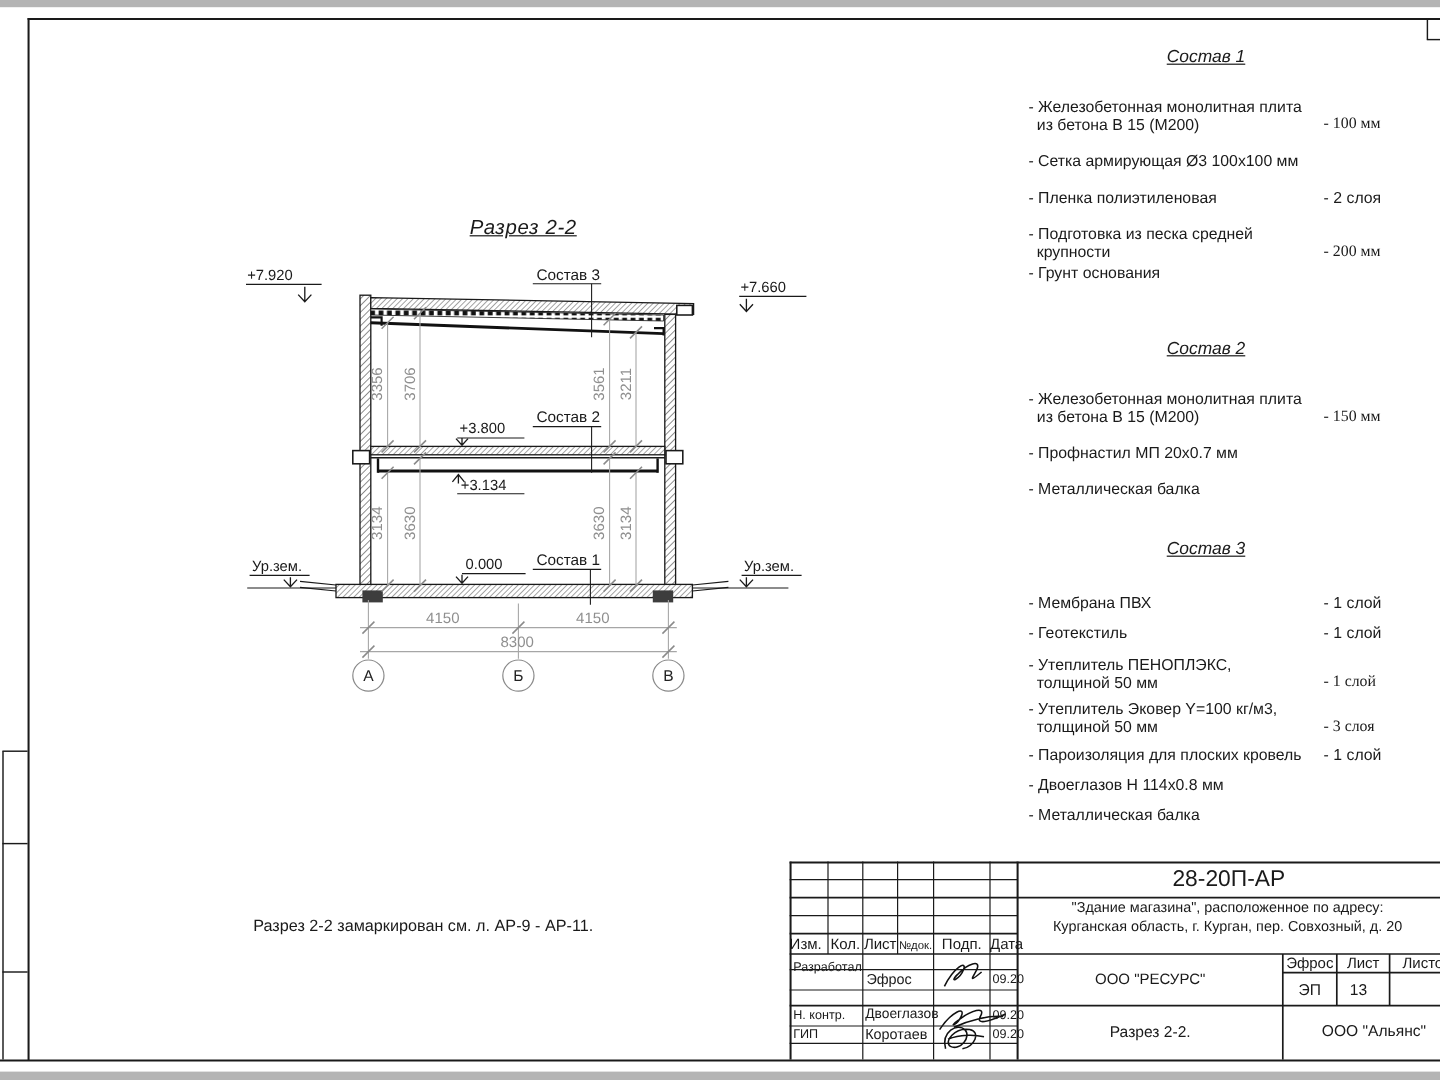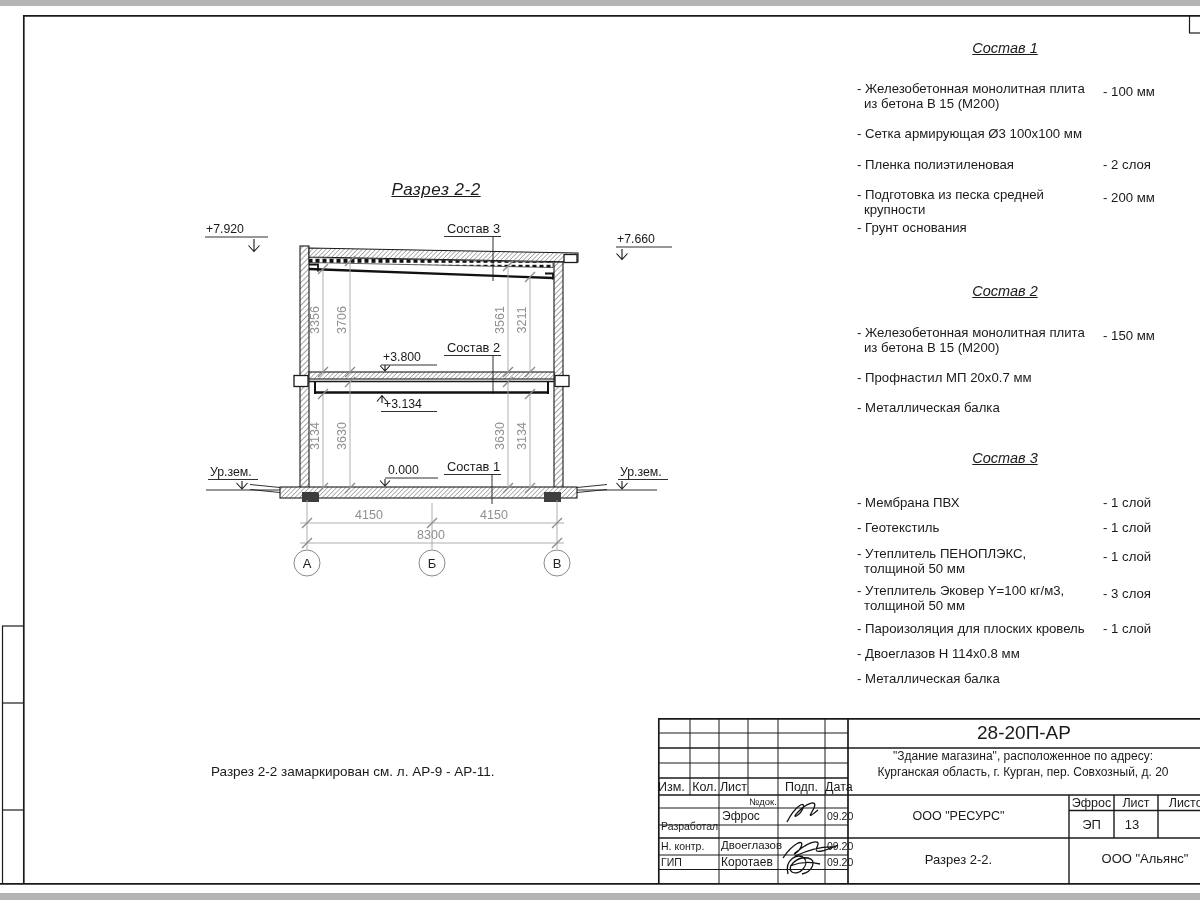--- a/index.html
+++ b/index.html
@@ -16,26 +16,26 @@
   #dwg-title{left:355px;top:180px;width:162px;text-align:center;
     font-size:17px;font-style:italic;text-decoration:underline;letter-spacing:.5px;}
   
   #note{left:211px;top:764px;font-size:13.5px;}
   
   #panel{position:absolute;left:855px;top:0;width:312px;height:760px;}
   .sec-title{position:absolute;left:0;width:300px;text-align:center;
     font-size:14.5px;font-style:italic;text-decoration:underline;}
   .itm{position:absolute;left:2px;width:305px;font-size:13.2px;line-height:15px;}
   .itm .val{position:absolute;left:246px;top:0;white-space:nowrap;}
-  .itm.two .val{top:3px;}
+  .itm.two .val{top:14px;font-family:Liberation Serif, serif;}
   .c{text-align:center;}
   #tb-code{left:848px;top:722px;width:352px;font-size:19px;text-align:center;}
   #tb-obj{left:848px;top:749px;width:350px;text-align:center;font-size:12px;line-height:15.5px;}
   .tb-h{font-size:12.5px;}
-  .small{font-size:9.5px;margin-top:13px;}
+  .small{font-size:9.5px;}
   .role{font-size:10.5px;}
   .date{font-size:10.5px;}
 </style>
 </head>
 <body>
 
 <div id="sheet"></div>
 
 <svg id="linework" viewBox="0 0 1200 900">
   <defs>
@@ -326,21 +326,21 @@
     <span>Курганская область, г. Курган, пер. Совхозный, д. 20</span>
   </div>
 
   <div class="txt tb-h c" style="left:658px;top:780px;width:20px">Изм.</div>
   <div class="txt tb-h c" style="left:690px;top:780px;width:29px">Кол.</div>
   <div class="txt tb-h c" style="left:719px;top:780px;width:29px">Лист</div>
   <div class="txt small c" style="left:748px;top:783px;width:30px">№док.</div>
   <div class="txt tb-h c" style="left:778px;top:780px;width:47px">Подп.</div>
   <div class="txt tb-h c" style="left:825px;top:780px;width:19px">Дата</div>
 
-  <div class="txt role" style="left:661px;top:820px">Разработал</div>
+  <div class="txt role" style="left:661px;top:800px">Разработал</div>
   <div class="txt" style="left:722px;top:809px;font-size:12px">Эфрос</div>
   <div class="txt date" style="left:827px;top:810px">09.20</div>
   <div class="txt role" style="left:661px;top:840px">Н. контр.</div>
   <div class="txt" style="left:721px;top:839px;font-size:11.5px">Двоеглазов</div>
   <div class="txt date" style="left:827px;top:840px">09.20</div>
   <div class="txt role" style="left:661px;top:856px">ГИП</div>
   <div class="txt" style="left:721px;top:855px;font-size:12px">Коротаев</div>
   <div class="txt date" style="left:827px;top:856px">09.20</div>
 
   <div class="txt c" style="left:848px;top:809px;width:221px;font-size:12.5px">ООО "РЕСУРС"</div>

